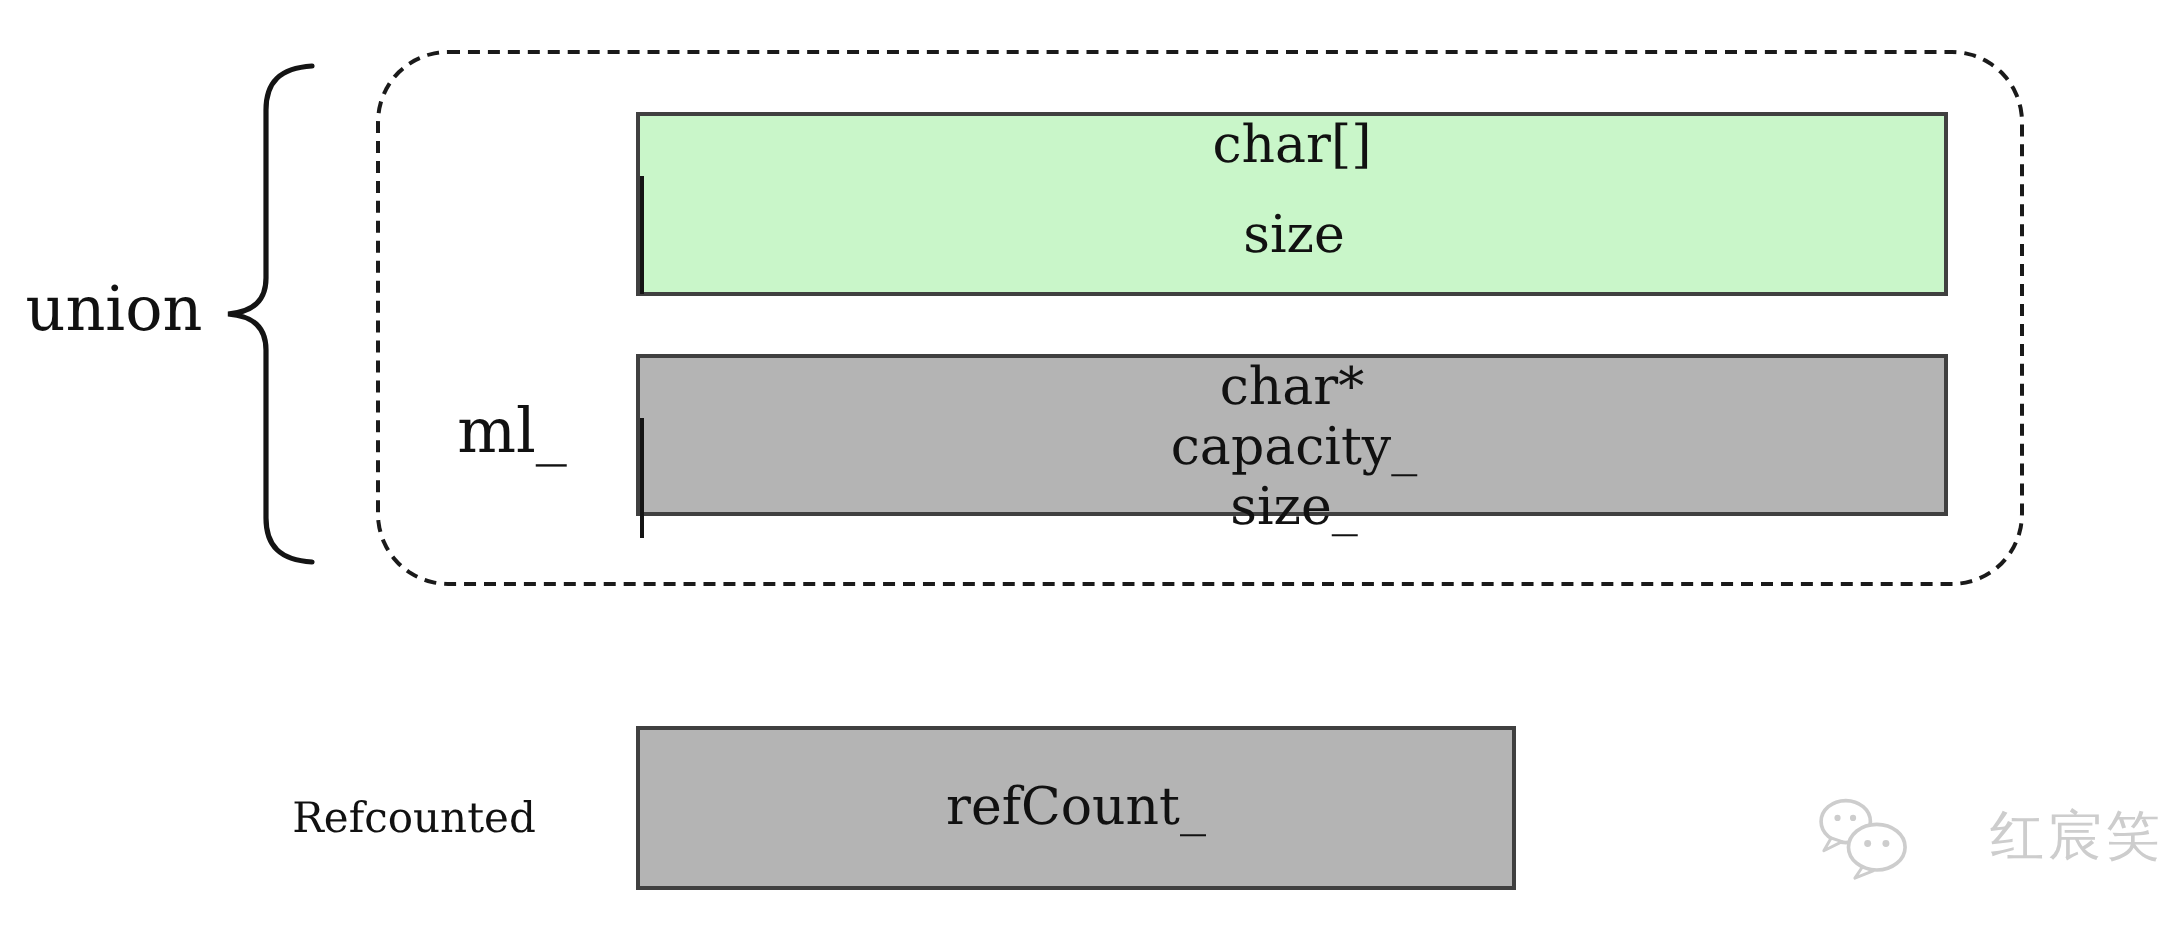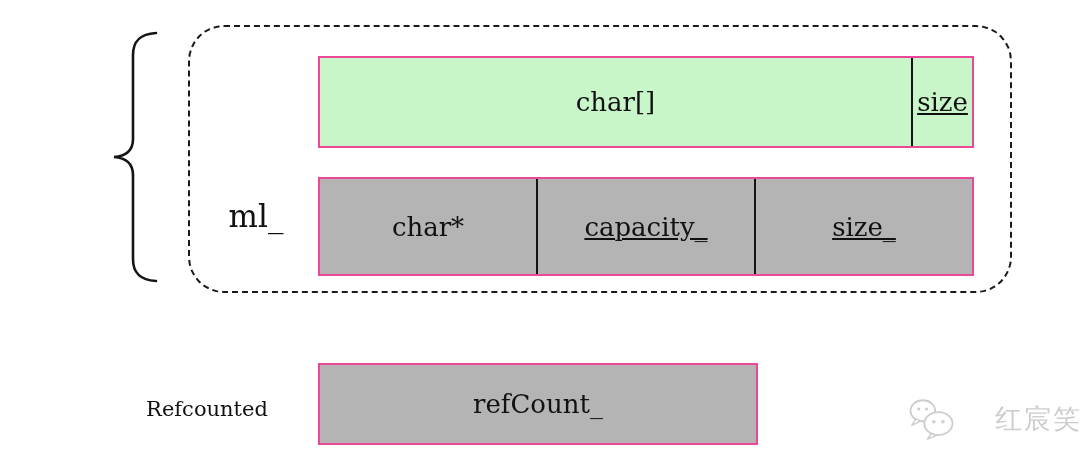--- a/index.html
+++ b/index.html
@@ -42,43 +42,44 @@
     left: 188px; top: 25px; width: 824px; height: 268px;
     border: 2px dashed #1a1a1a;
     border-radius: 36px;
     box-sizing: border-box;
   }
 
   
   .mem-box {
     display: flex;
     box-sizing: border-box;
-    border: 2px solid #ec4899;
+    border: 2px solid #404040;
+    flex-direction: column;
   }
   .green-box {
     left: 318px; top: 56px; width: 656px; height: 92px;
     background: #c9f6c9;
   }
   .ml-box {
-    left: 318px; top: 177px; width: 656px; height: 99px;
+    left: 318px; top: 177px; width: 656px; height: 81px;
     background: #b4b4b4;
   }
   .ref-box {
     left: 318px; top: 363px; width: 440px; height: 82px;
     background: #b4b4b4;
   }
   .cell {
     display: flex;
     align-items: center;
     justify-content: center;
     font-size: 26px;
     flex: 1 1 0;
     min-width: 0;
   }
-  .cell + .cell { border-left: 2px solid #141414; text-decoration: underline; }
+  .cell + .cell { border-left: 2px solid #141414; }
   .cell.size-cell { flex: 0 0 59px; }
 
   
   .watermark {
     left: 908px; top: 398px;
     display: flex;
     align-items: center;
     gap: 7px;
   }
   .watermark-text {
@@ -90,20 +91,21 @@
     text-shadow: 1px 1px 0 #ffffff;
     white-space: nowrap;
     margin-left: 32px;
   }
 </style>
 </head>
 <body>
 
 <div class="canvas">
 
+  <div class="abs union-label">union</div>
 
   <svg class="abs brace-svg" width="48" height="252" viewBox="0 0 48 252">
     <path d="M 46 2 C 30 3 23 10 23 24 L 23 108 C 23 119 17 125 4 126 C 17 127 23 133 23 144 L 23 228 C 23 242 30 249 46 250" fill="none" stroke="#141414" stroke-width="2.6" stroke-linecap="round"></path>
   </svg>
 
   <div class="abs dashed-box"></div>
 
 
   <div class="abs mem-box green-box">
     <div class="cell">char[]</div>

